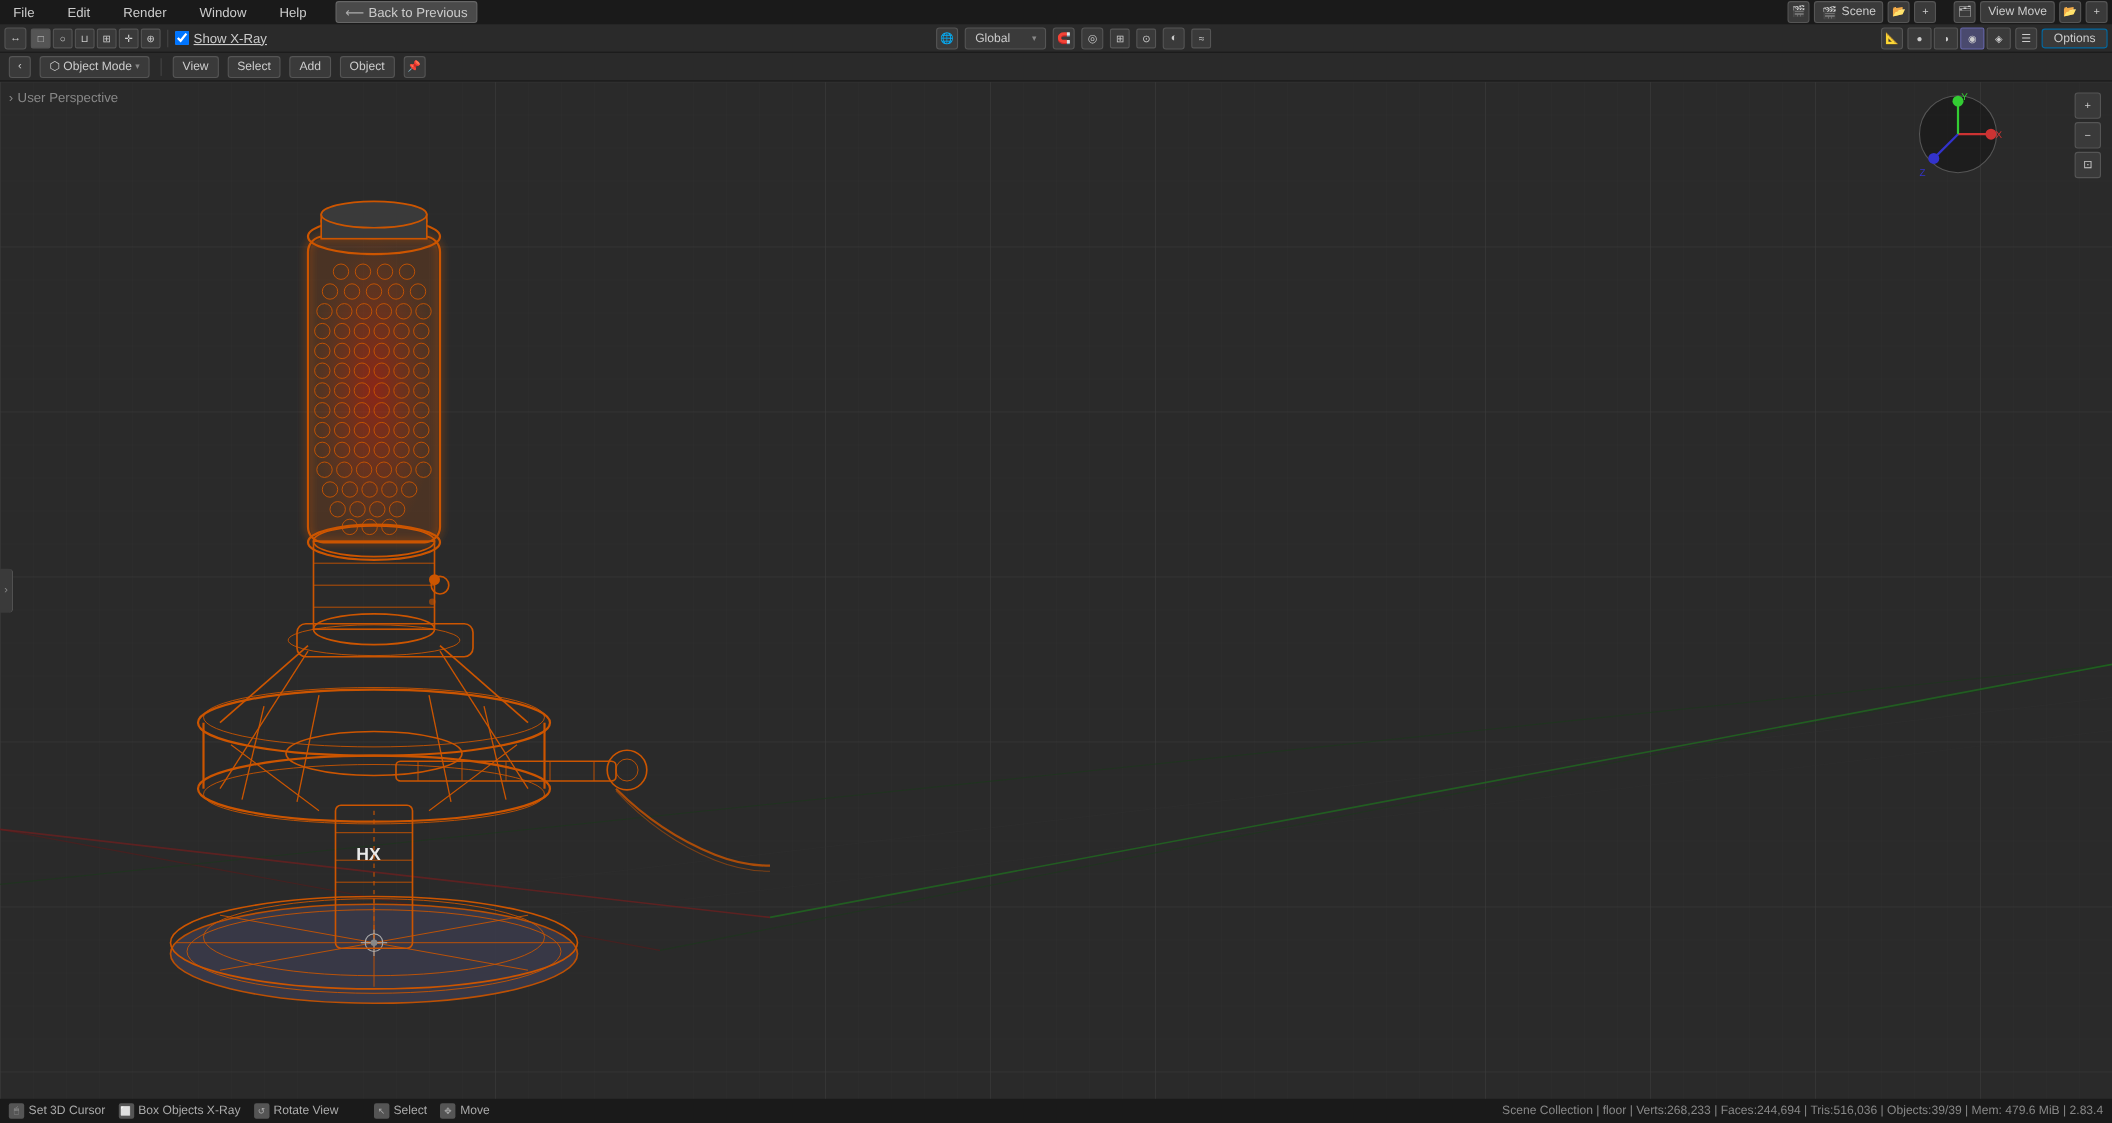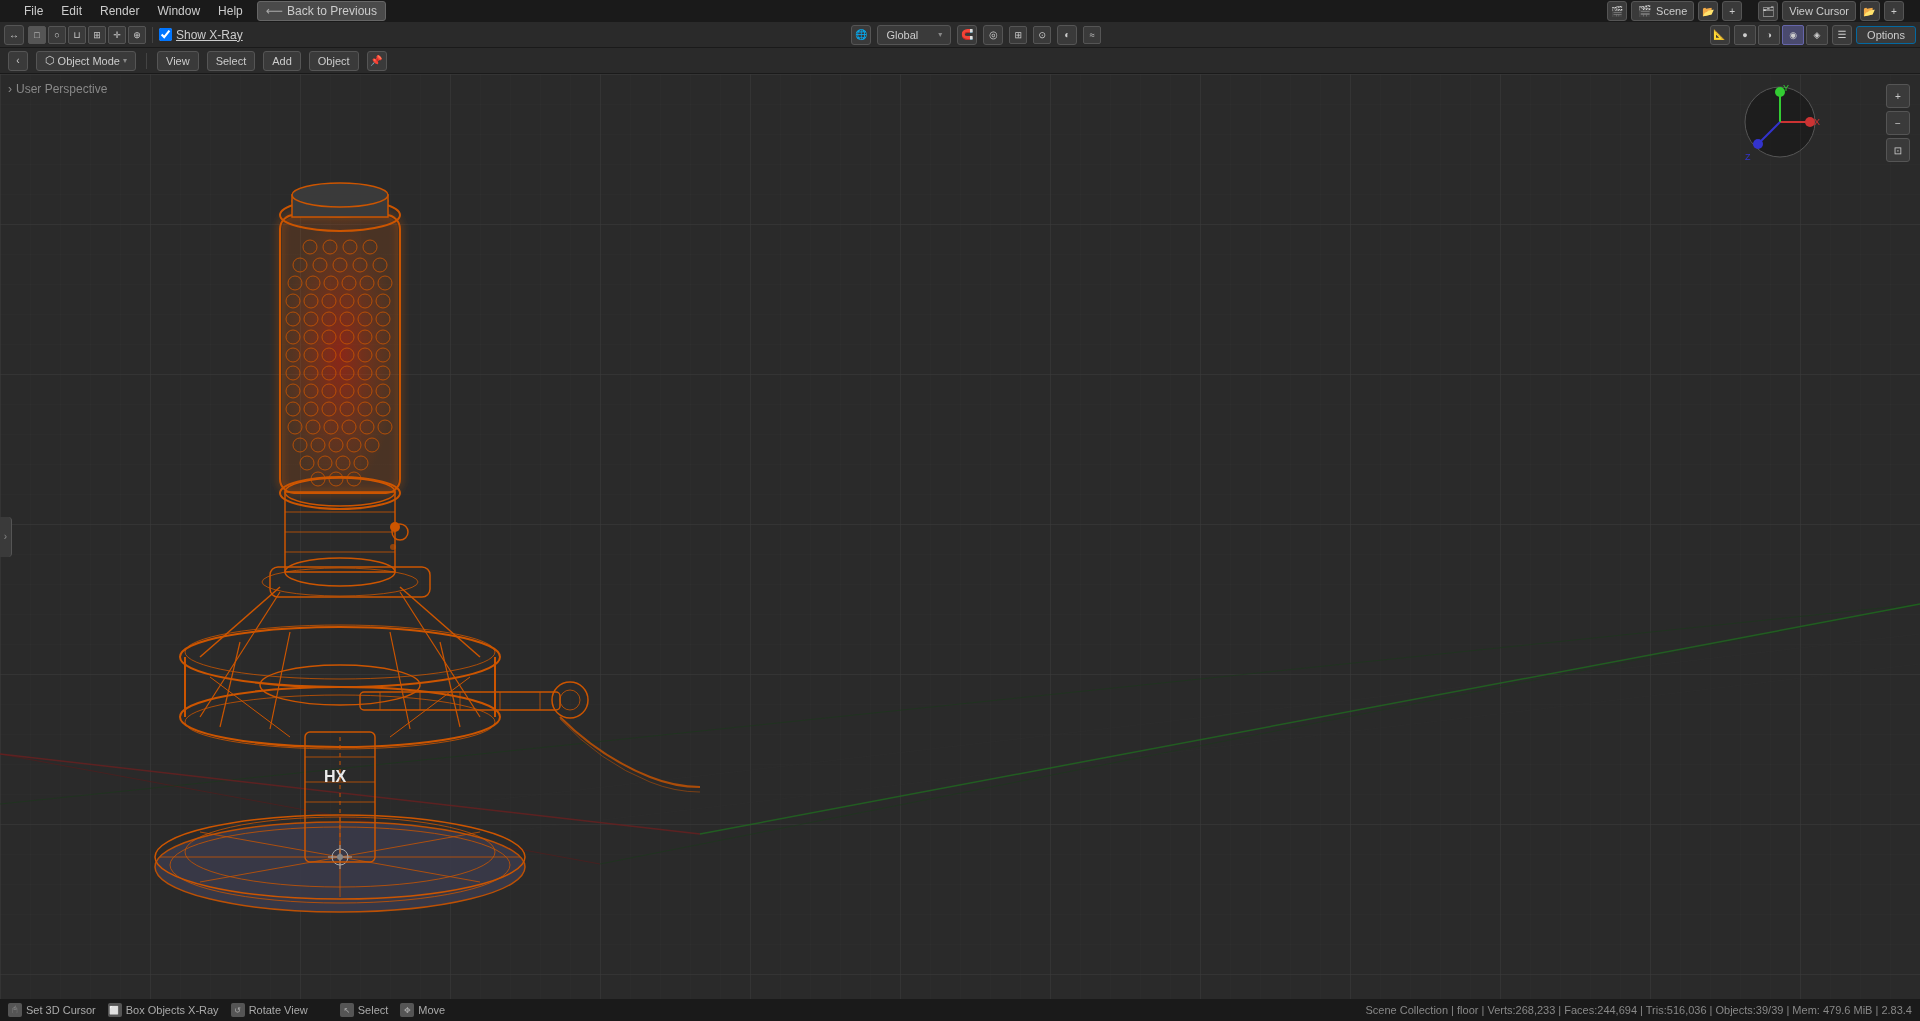--- a/index.html
+++ b/index.html
@@ -15,22 +15,22 @@
     }
 
     
     #top-menu-bar {
       position: absolute;
       top: 0; left: 0; right: 0;
       height: 22px;
       background: #1a1a1a;
       display: flex;
       align-items: center;
-      padding: 0 16px;
-      gap: 2px;
+      padding: 0 4px;
+      gap: 14px;
       z-index: 100;
     }
     .menu-item {
       padding: 2px 8px;
       color: #cccccc;
       font-size: 12px;
       cursor: pointer;
       border-radius: 3px;
     }
     .back-to-previous {
@@ -277,21 +277,21 @@
       <span>🎬</span>
       <span>Scene</span>
     </div>
     <div class="hdr-icon">📂</div>
     <div class="hdr-icon">+</div>
 
     <div style="width:8px;"></div>
 
     <div class="hdr-icon">🗂</div>
     <div class="scene-dropdown">
-      <span>View Cursor</span>
+      <span>View Move</span>
     </div>
     <div class="hdr-icon">📂</div>
     <div class="hdr-icon">+</div>
   </div>
 </div>
 
 <div id="header-toolbar">
 
   <div class="hdr-icon">↔</div>
   <div class="toolbar-icon-group">

